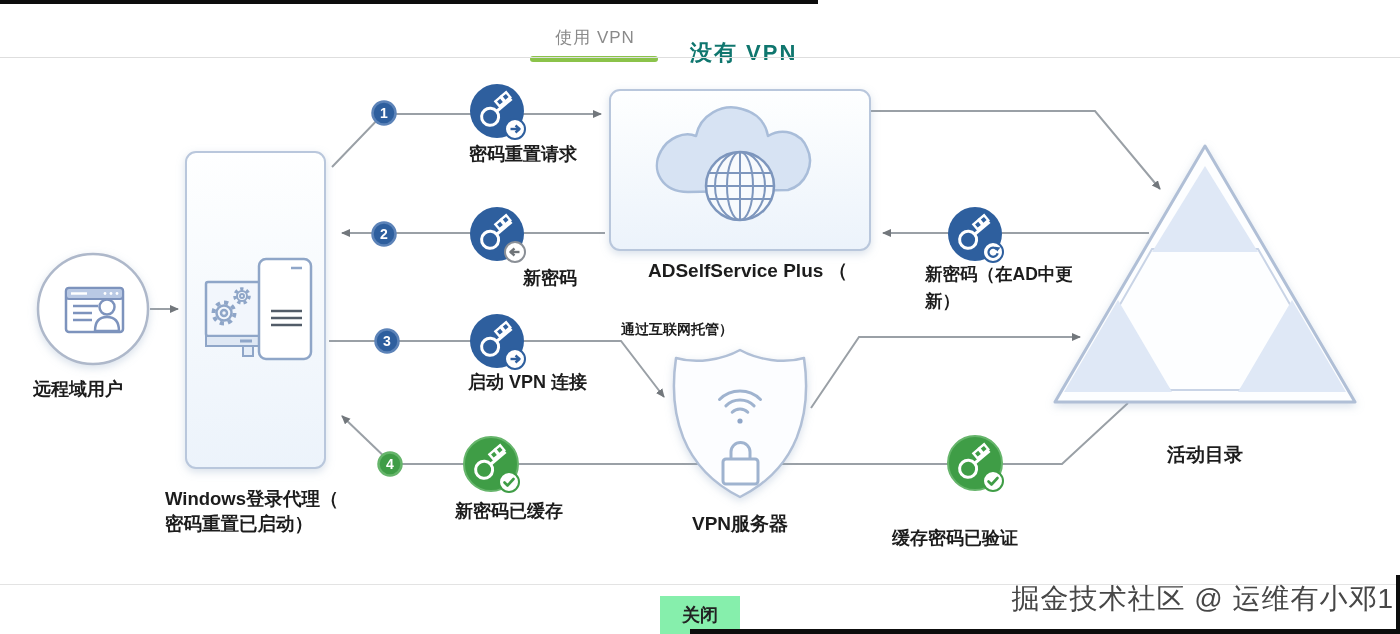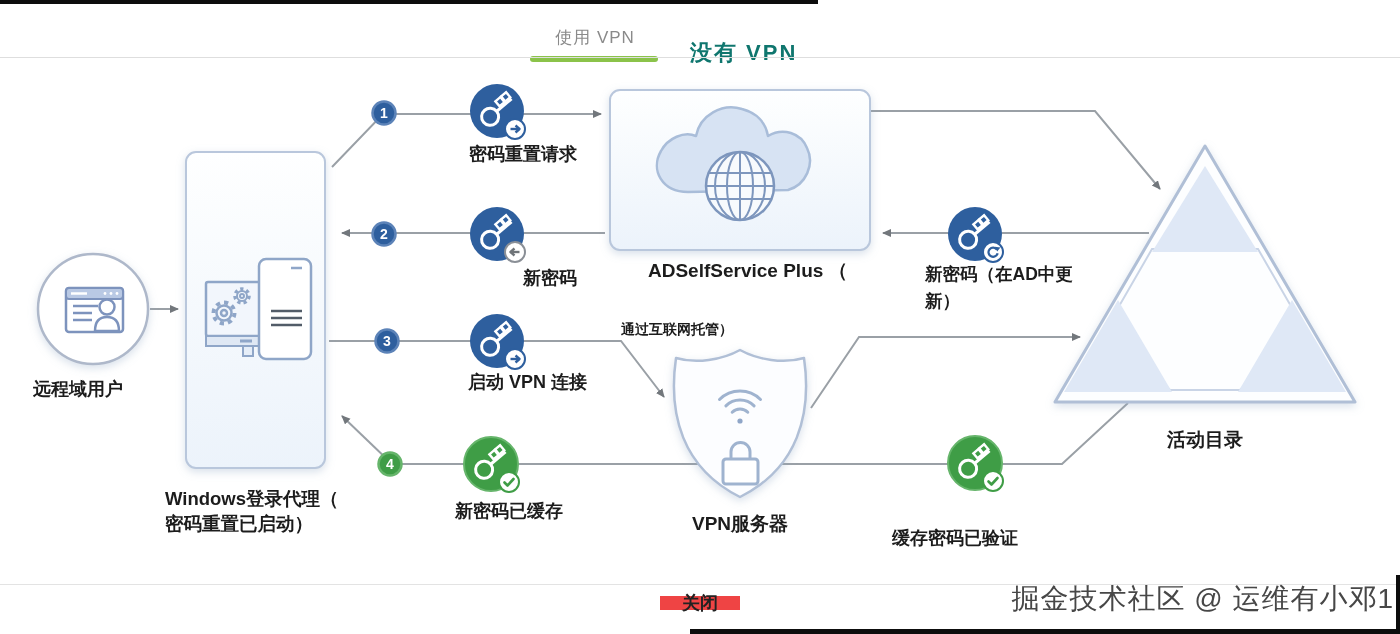--- a/index.html
+++ b/index.html
@@ -25,25 +25,25 @@
   .lbl-user{left:33px;top:377px;font-size:18px;}
   .lbl-agent{left:165px;top:486px;font-size:18.5px;line-height:25px;}
   .lbl-step{text-align:right;font-size:18px;}
   .lbl-s1{left:417px;top:142px;width:160px;}
   .lbl-s2{left:417px;top:266px;width:160px;}
   .lbl-s3{left:407px;top:370px;width:180px;}
   .lbl-s4{left:403px;top:499px;width:160px;}
   .lbl-adssp1{left:648px;top:258px;font-size:19px;}
   .lbl-adssp2{left:621px;top:284px;font-size:14px;margin-top:36px;}
   .lbl-vpn{left:665px;top:511px;width:150px;text-align:center;font-size:19px;}
-  .lbl-ad{left:1130px;top:427px;width:150px;text-align:center;font-size:19px;}
+  .lbl-ad{left:1130px;top:442px;width:150px;text-align:center;font-size:19px;}
   .lbl-npad{left:908px;top:261px;font-size:17.5px;line-height:27px;margin-left:17px;}
   .lbl-cached{left:892px;top:494px;font-size:18px;margin-top:32px;}
 
-  .close-btn{position:absolute;left:660px;top:596px;width:80px;height:14px;background:#ef4444;
+  .close-btn{position:absolute;left:660px;top:596px;width:80px;height:38px;background:#86efac;
     display:flex;align-items:center;justify-content:center;font-size:18px;font-weight:700;
     color:#222;cursor:pointer;}
   .watermark{position:absolute;right:6px;top:580px;font-size:28px;font-weight:400;color:#474747;
     letter-spacing:1px;text-shadow:2px 2px 0 #ffffff;white-space:nowrap;}
   svg{position:absolute;left:0;top:0;}
 </style>
 </head>
 <body>
 
 <div class="stage">

